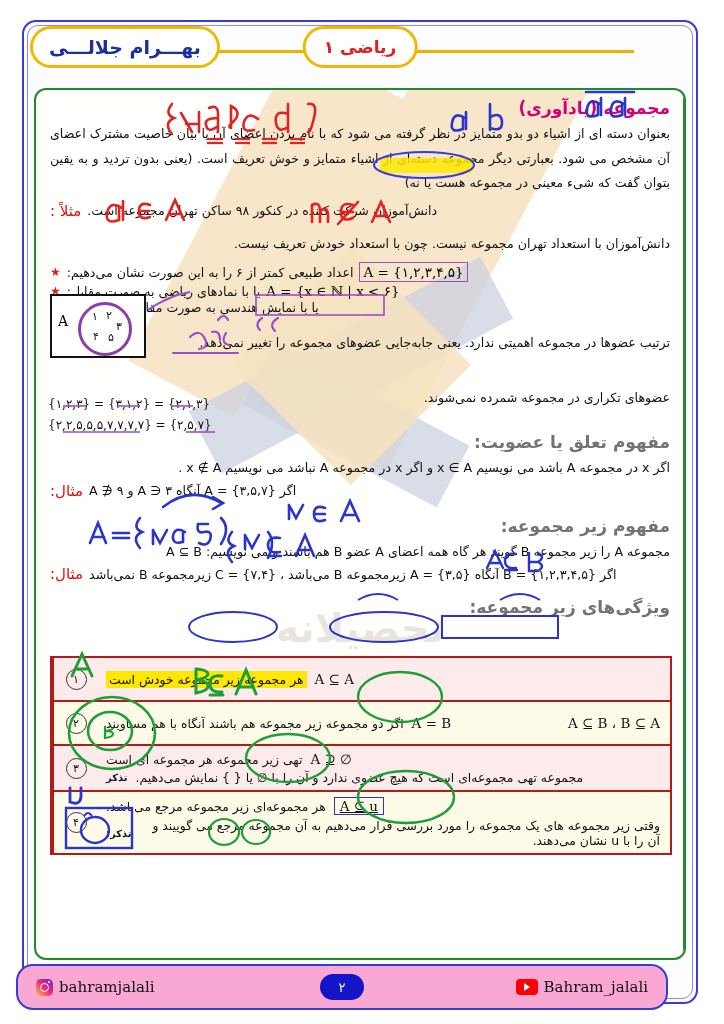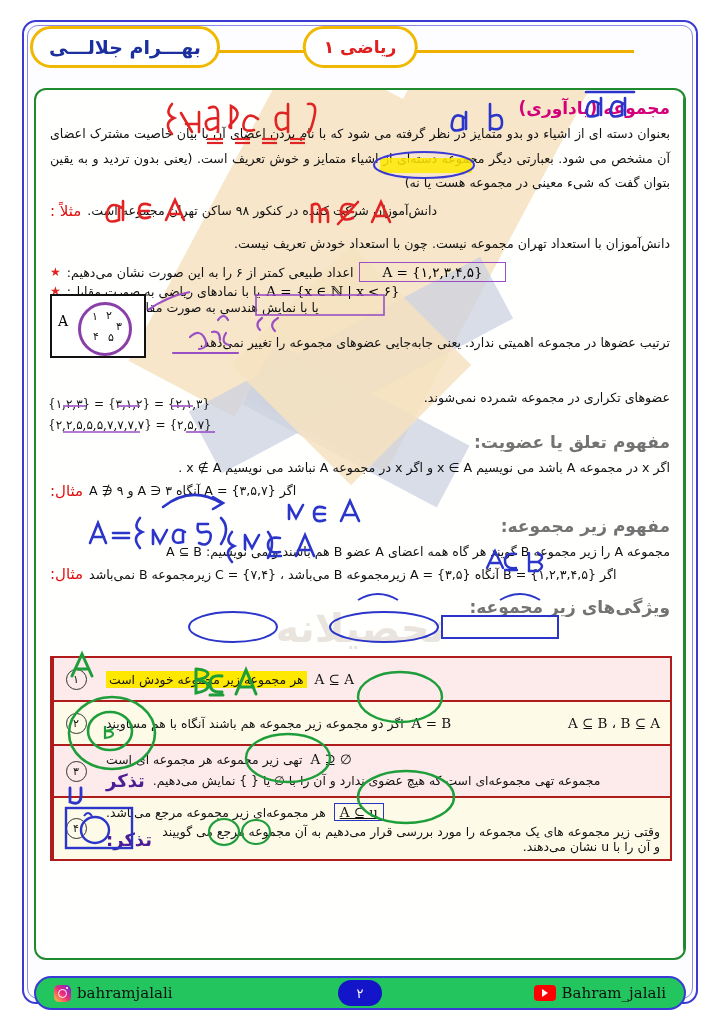--- a/index.html
+++ b/index.html
@@ -69,21 +69,21 @@
     font-weight:bold;font-size:17px;color:#d4007a;margin:2px 0 4px 0;
     text-align:right;letter-spacing:-.3px;
   }
   .sec-head.magenta{color:#737373;}
   .para{
     font-size:12.6px;color:#111;line-height:1.95;text-align:justify;
     direction:rtl;margin:0;
   }
   .para.r{text-align:right;}
   .lbl-red{color:#e01010;font-weight:normal;font-size:15px;}
-  .lbl-orange{color:#4c1d95;font-weight:bold;font-size:18px;}
+  .lbl-orange{color:#0f172a;font-weight:bold;font-size:10px;}
   .star{color:#e02020;font-size:12px;}
   .mathtxt{font-family:"DejaVu Serif","Liberation Serif",serif;font-size:13.5px;}
 
   .row{display:flex;align-items:center;justify-content:flex-end;gap:6px;margin:1px 0;}
   .row .txt{font-size:12.6px;color:#111;}
 
   
   .vennbox{
     position:absolute;left:14px;top:204px;width:92px;height:60px;
     border:2px solid #111;background:#fff;z-index:4;
@@ -115,22 +115,22 @@
   .circnum{
     width:19px;height:19px;border:1px solid #333;border-radius:50%;
     display:flex;align-items:center;justify-content:center;font-size:11px;color:#111;
   }
   .pbody{flex:1;padding:5px 10px 5px 8px;display:flex;flex-direction:column;justify-content:center;gap:3px;}
   .pline{display:flex;align-items:center;justify-content:flex-end;gap:8px;font-size:12.4px;color:#111;}
   .hl-yellow{background:#ffe800;padding:1px 3px;}
 
   
   .footer{
-    position:absolute;left:34px;bottom:14px;width:652px;height:34px;
-    border:2px solid #3a3ad6;border-radius:17px;background:#22c55e;
+    position:absolute;left:16px;bottom:14px;width:652px;height:46px;
+    border:2px solid #3a3ad6;border-radius:17px;background:#f9a8d4;
     display:flex;align-items:center;box-sizing:border-box;
   }
   .fitem{display:flex;align-items:center;gap:6px;font-family:"DejaVu Serif","Liberation Serif",serif;
          font-size:15px;color:#111;direction:ltr;}
   .f-left{position:absolute;left:18px;}
   .f-right{position:absolute;right:18px;}
   .ig{
     width:17px;height:17px;border-radius:5px;
     background:linear-gradient(45deg,#f9ce34,#ee2a7b 50%,#6228d7);
     position:relative;
@@ -189,21 +189,21 @@
       <p class="para">بعنوان دسته ای از اشیاء دو بدو متمایز در نظر گرفته می شود که با نام بردن اعضای آن یا بیان خاصیت مشترک اعضای آن مشخص می شود. بعبارتی دیگر مجموعه دسته‌ای از اشیاء متمایز و خوش تعریف است. (یعنی بدون تردید و به یقین بتوان گفت که شیء معینی در مجموعه هست یا نه)</p>
 
       <div class="row" style="margin-top:6px;">
         <span class="txt">دانش‌آموزان شرکت کننده در کنکور ۹۸ ساکن تهران مجموعه است.</span>
         <span class="lbl-red">مثلاً :</span>
       </div>
 
       <p class="para r" style="margin-top:12px;">دانش‌آموزان با استعداد تهران مجموعه نیست. چون با استعداد خودش تعریف نیست.</p>
 
       <div class="row" style="margin-top:6px;">
-        <span class="mathtxt" style="border:1.5px solid #9b4fc4;padding:1px 22px;">A = {۱,۲,۳,۴,۵}</span>
+        <span class="mathtxt" style="border:1.5px solid #9b4fc4;padding:1px 3px;">A = {۱,۲,۳,۴,۵}</span>
         <span class="txt">اعداد طبیعی کمتر از ۶ را به این صورت نشان می‌دهیم:</span>
         <span class="star">★</span>
       </div>
 
       <div class="row">
         <span class="mathtxt">A = {x ∈ ℕ | x &lt; ۶}</span>
         <span class="txt">یا با نمادهای ریاضی به صورت مقابل:</span>
         <span class="star">★</span>
       </div>
 

